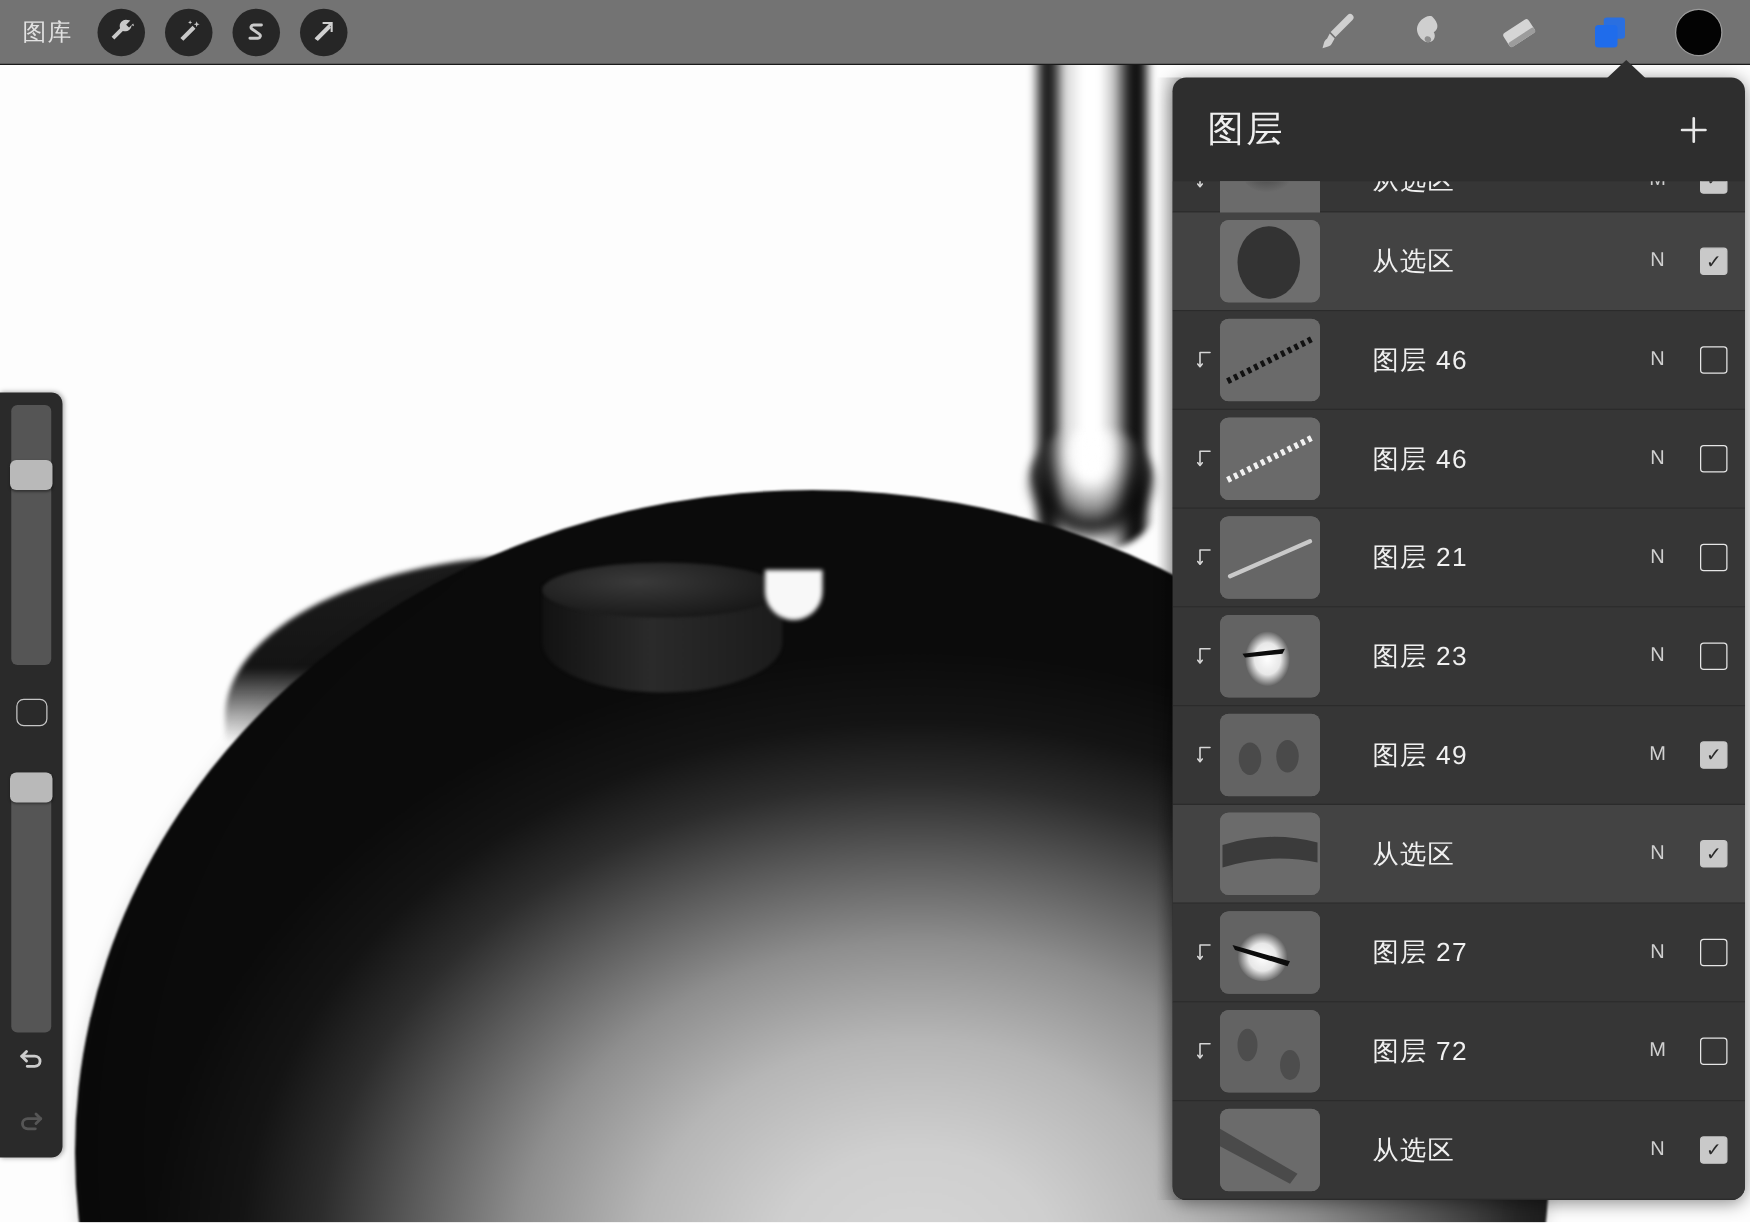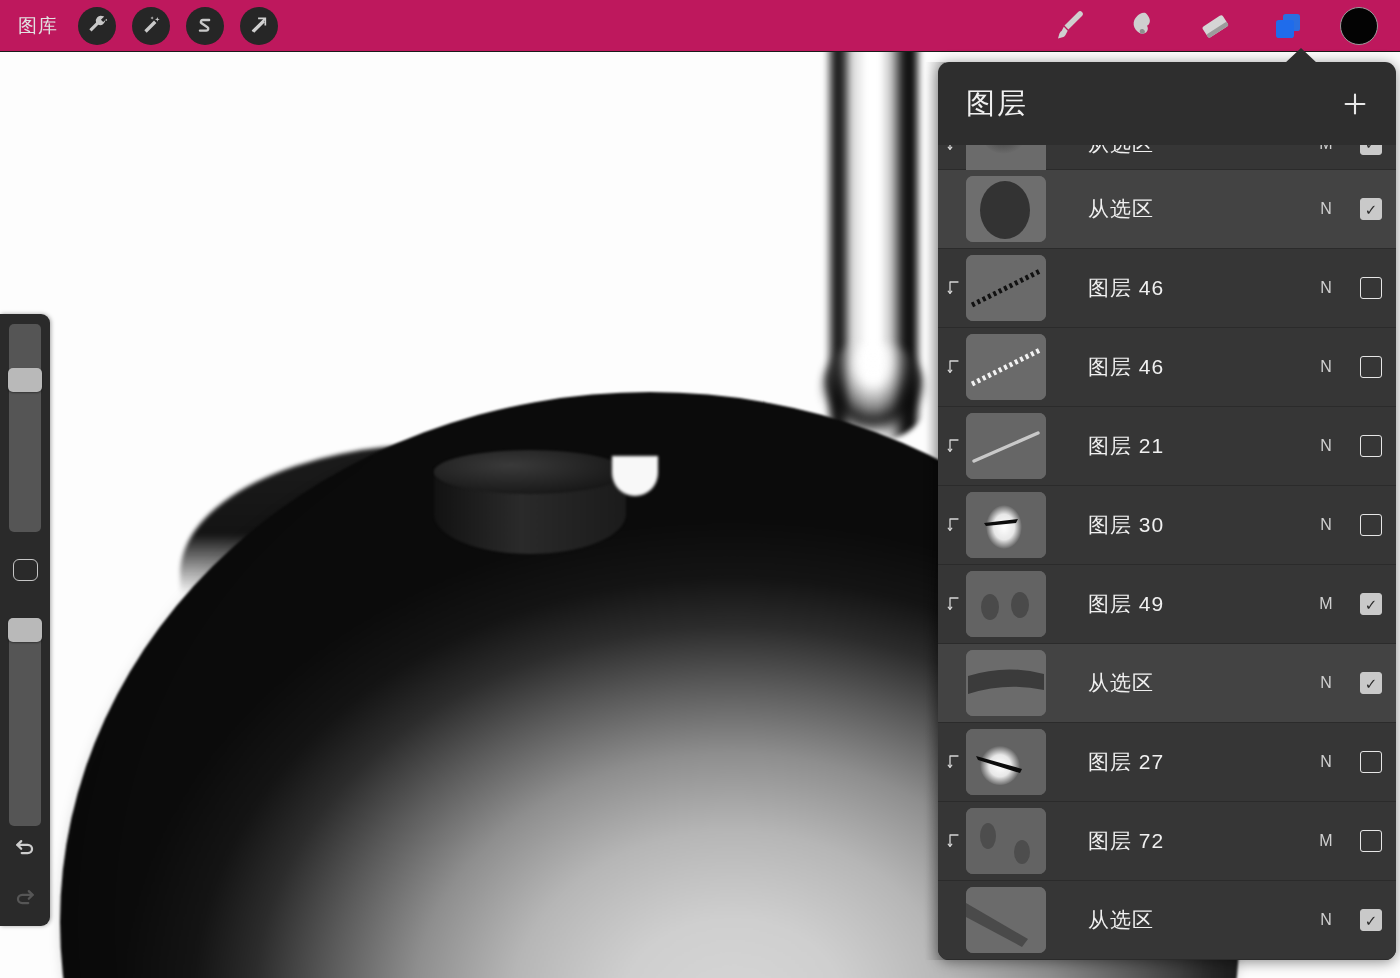--- a/index.html
+++ b/index.html
@@ -138,21 +138,21 @@
     background: #f8f8f8;
     border-radius: 0 0 40px 40px;
     filter: blur(1.5px);
   }
 
   
   #toolbar {
     position: absolute;
     left: 0; top: 0;
     width: 1400px; height: 52px;
-    background: #be185d;
+    background: #737373;
     border-bottom: 1px solid #1a1a1a;
     display: flex;
     align-items: center;
     z-index: 40;
   }
   #toolbar-left {
     display: flex; align-items: center; gap: 16px;
     padding-left: 18px;
   }
   #toolbar-right {
@@ -277,21 +277,21 @@
     width: 458px; height: 815px;
     overflow: hidden;
   }
   .layer-row {
     position: relative;
     height: 79px;
     display: flex;
     align-items: center;
     background: #363636;
     border-bottom: 1px solid #2b2b2b;
-    padding-left: 6px;
+    padding-left: 16px;
   }
   .layer-row.selected { background: #434343; }
   .layer-row.first-partial {
     height: 52px;
     margin-top: -27px;
   }
 
   .clip-icon {
     width: 20px;
     flex: 0 0 20px;
@@ -602,21 +602,21 @@
         <stop offset="0%" stop-color="#ffffff"></stop>
                   <stop offset="58%" stop-color="#ffffff" stop-opacity="0.85"></stop>
         <stop offset="100%" stop-color="#ffffff" stop-opacity="0"></stop>
       </radialGradient>
               </defs>
       <rect width="80" height="66" fill="#636363"></rect>
       <ellipse cx="38" cy="35" rx="18" ry="22" fill="url(#gg1)"></ellipse>
       <path d="M18 31 L52 27 L50 31 L20 34 Z" fill="#0c0c0c"></path>
             </svg>
           </div>
-          <div class="layer-name">图层 30</div>
+          <div class="layer-name">图层 23</div>
           <div class="layer-mode">N</div>
           <div class="layer-check">
             <span class="cb"></span>
           </div>
         </div>
         <div class="layer-row">
           <div class="clip-icon">
             <svg width="14" height="16" viewBox="0 0 14 16" fill="none" stroke="#d6d6d6" stroke-width="1.3" stroke-linecap="round" stroke-linejoin="round">
         <path d="M11 2H3v11"></path>
               <path d="M1.2 11.2L3 13.4l1.8-2.2"></path>

